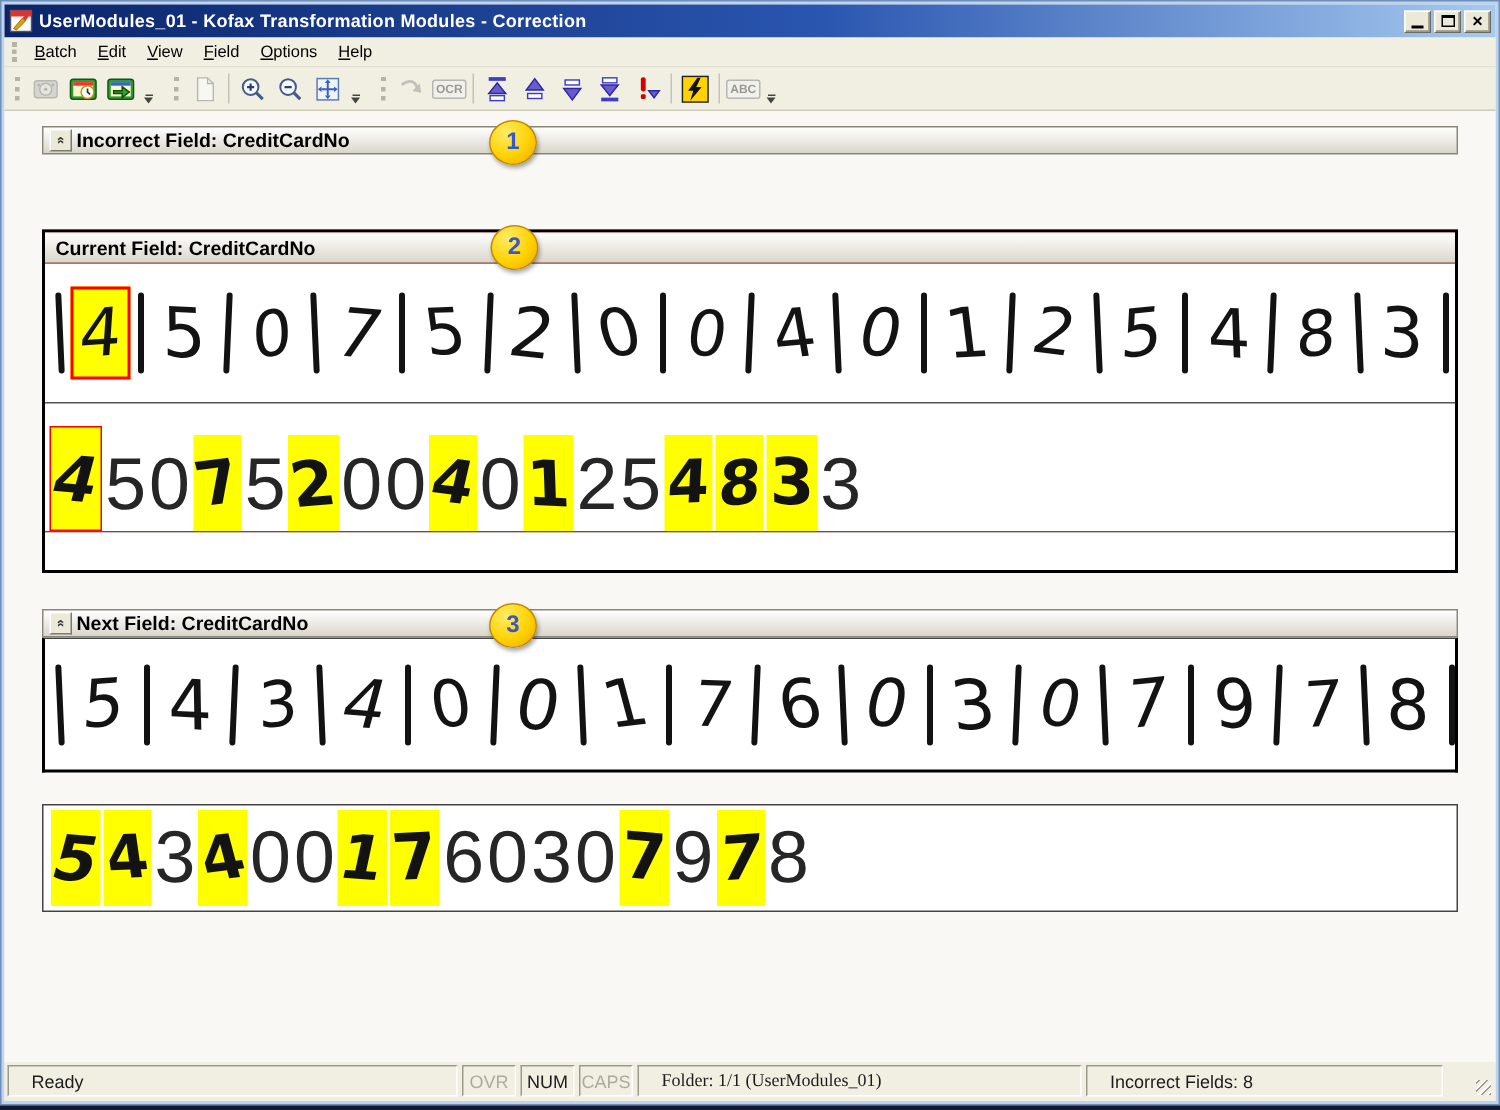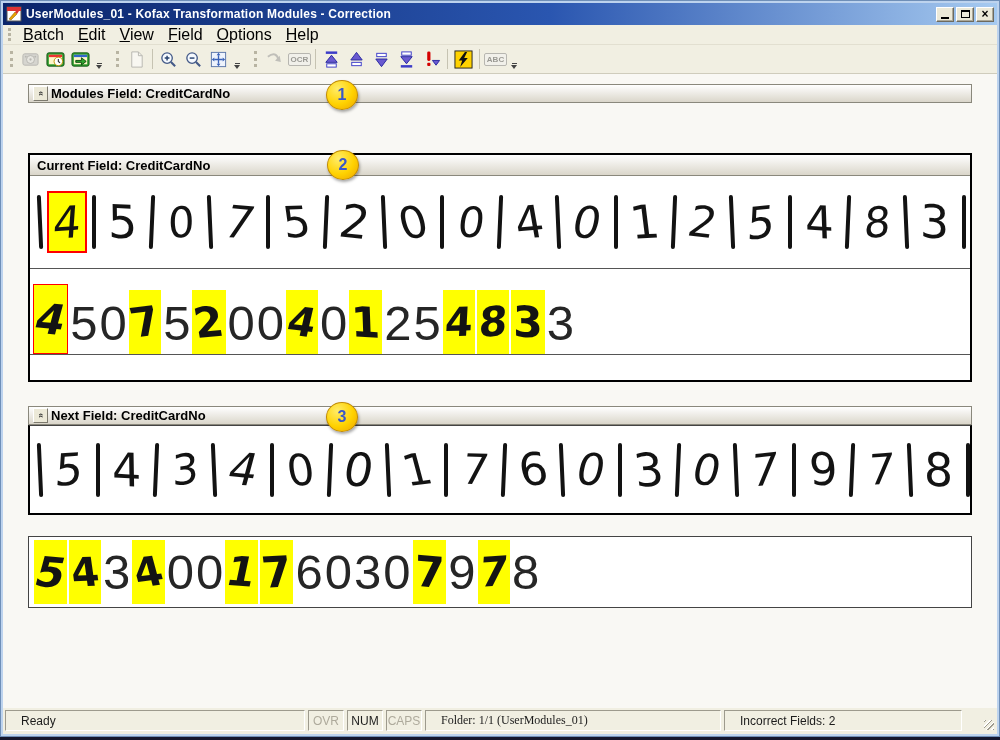--- a/index.html
+++ b/index.html
@@ -18,21 +18,21 @@
   .win-btn { width:18px; height:15px; background:#ece9d8; border:1px solid;
              border-color:#fff #6d6a5e #6d6a5e #fff; box-shadow:inset -1px -1px 0 #aca899;
              display:flex; align-items:center; justify-content:center; cursor:default; }
   .glyph-min { width:8px; height:2px; background:#000; margin-top:7px; }
   .glyph-max { width:9px; height:8px; border:1px solid #000; border-top:2px solid #000; }
   .glyph-close { font-size:12px; font-weight:bold; line-height:10px; color:#000; }
   
   .menubar { height:20px; flex:0 0 20px; background:#f1efe2; display:flex; align-items:center;
              border-bottom:1px solid #e2dfd0; padding-left:2px; }
   .grip { width:5px; height:70%; border-left:3px dotted #b8b4a2; margin:0 3px; }
-  .menu-item { padding:2px 7px; font-size:16px; color:#000; }
+  .menu-item { padding:2px 7px; font-size:11px; color:#000; }
   .menu-item u { text-decoration:underline; }
   
   .toolbar { height:29px; flex:0 0 29px; background:#f1efe2; display:flex; align-items:center;
              border-bottom:1px solid #cfccbc; padding-left:2px; gap:6px; }
   .tb-group { display:flex; align-items:center; height:26px; padding:1px 2px; }
   .tb-btn { width:25px; height:24px; display:flex; align-items:center; justify-content:center;
             border:1px solid transparent; }
   .tb-btn svg { width:19px; height:19px; }
   .tb-btn.disabled { opacity:.55; filter:grayscale(1); }
   .tb-sep { width:1px; height:20px; background:#c6c3b2; margin:0 3px; }
@@ -274,21 +274,21 @@
       </div>
     </div>
 
   <div class="client">
 
     <div class="panel panel-prev">
       <div class="panel-header">
         <div class="collapse-btn">
             <span>«</span>
           </div>
-        <span class="ph-title">Modules Field: CreditCardNo</span>
+        <span class="ph-title">Incorrect Field: CreditCardNo</span>
         <div class="badge">1</div>
       </div>
     </div>
 
     <div class="panel panel-cur">
       <div class="panel-header">
         <span class="ph-title">Current Field: CreditCardNo</span>
         <div class="badge">2</div>
       </div>
       <div class="section-snippet sr" id="cur-snippet">
@@ -506,20 +506,20 @@
     </div>
 
   </div>
 
   <div class="statusbar">
     <div class="sb-seg sb-msg">Ready</div>
     <div class="sb-seg sb-ind off">OVR</div>
     <div class="sb-seg sb-ind">NUM</div>
     <div class="sb-seg sb-ind off">CAPS</div>
     <div class="sb-seg sb-folder">Folder: 1/1 (UserModules_01)</div>
-    <div class="sb-seg sb-incorrect">Incorrect Fields: 2</div>
+    <div class="sb-seg sb-incorrect">Incorrect Fields: 8</div>
     <div class="sb-seg sb-grip">
         <i></i>
       </div>
   </div>
 
 </div>
 <div class="bottom-strip"></div>
 
 </body></html>

